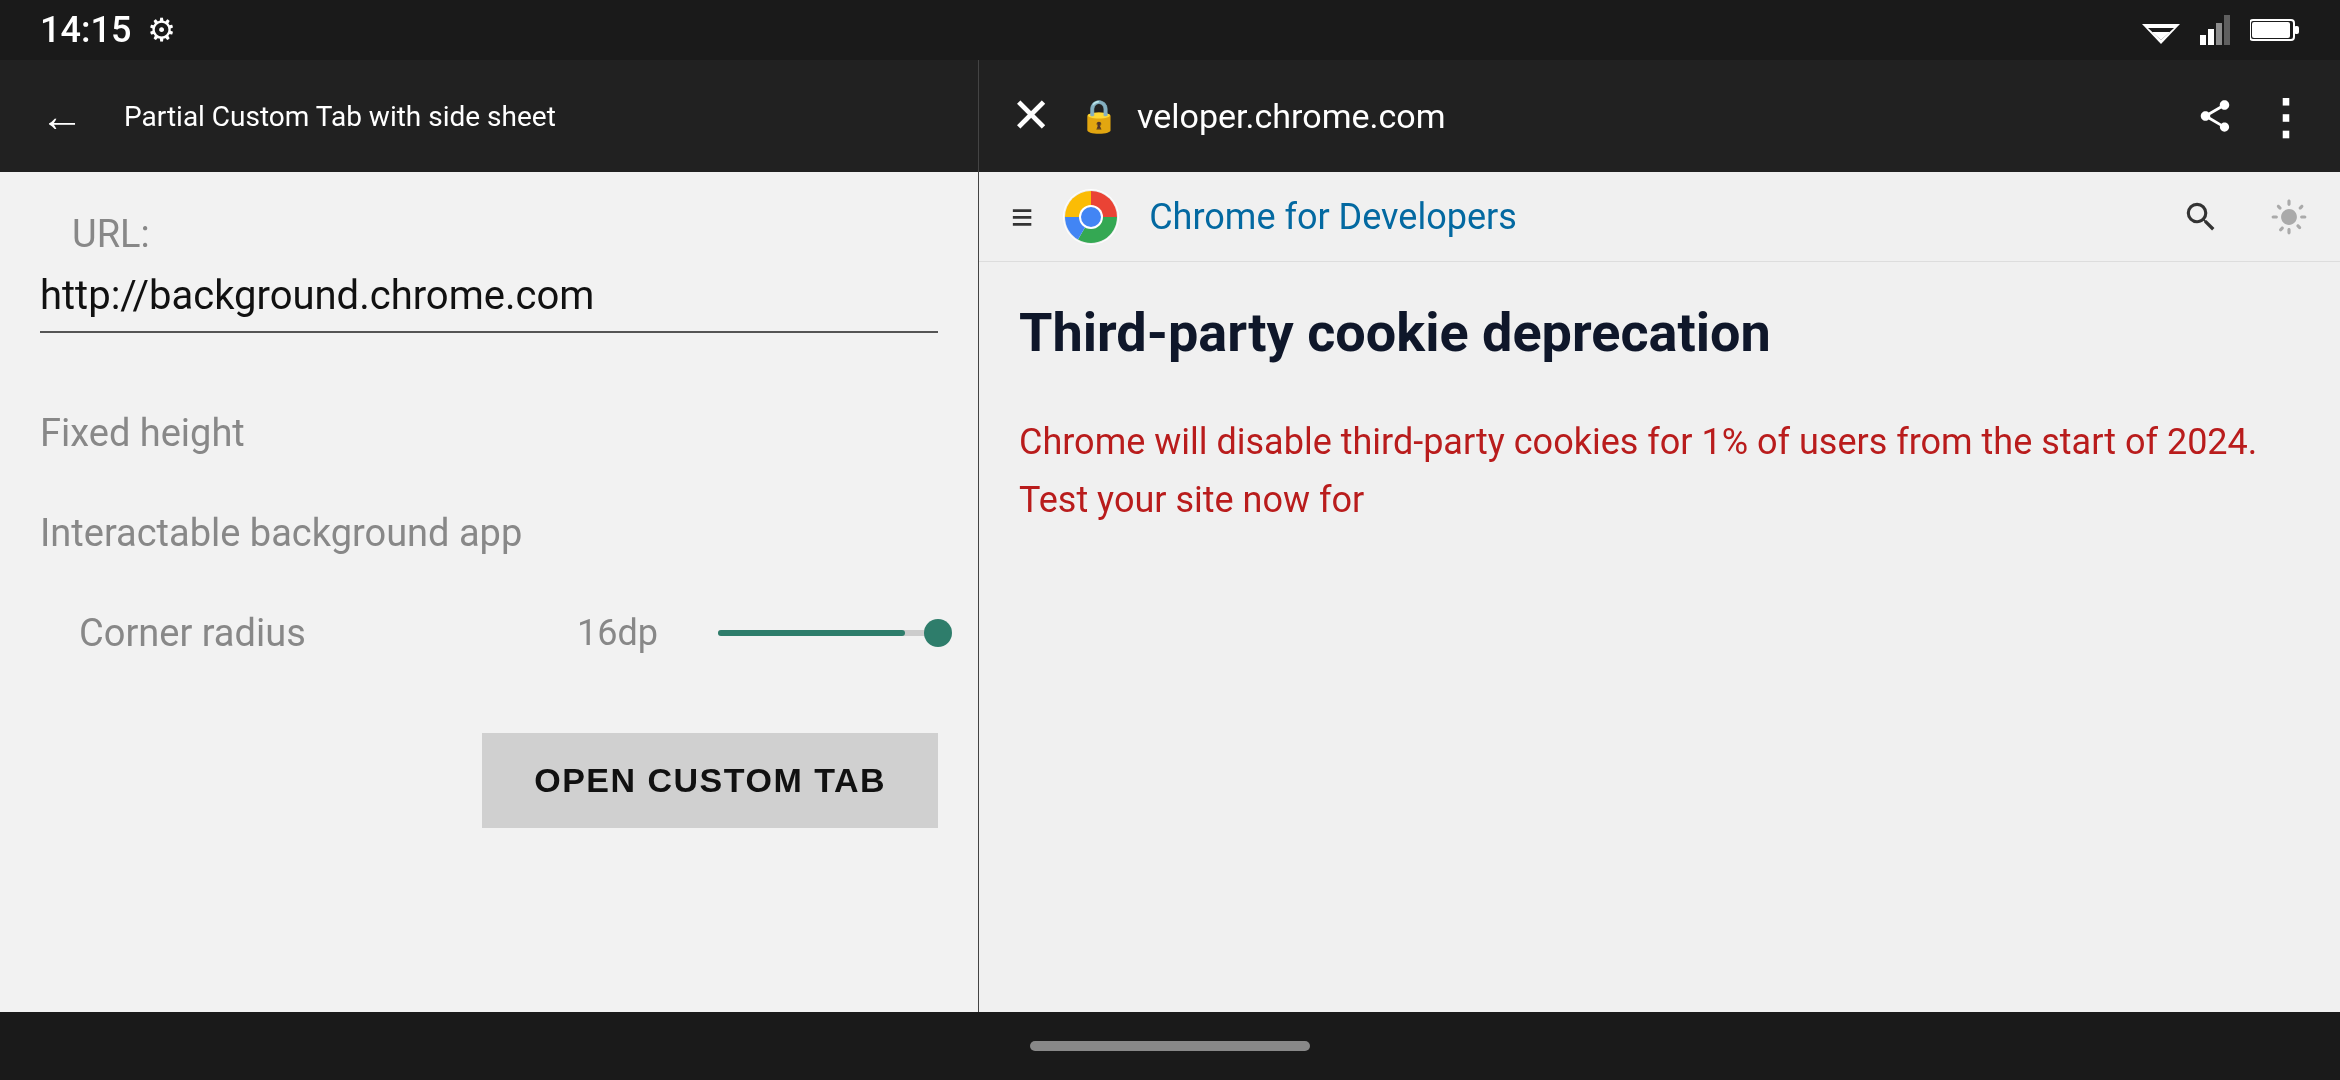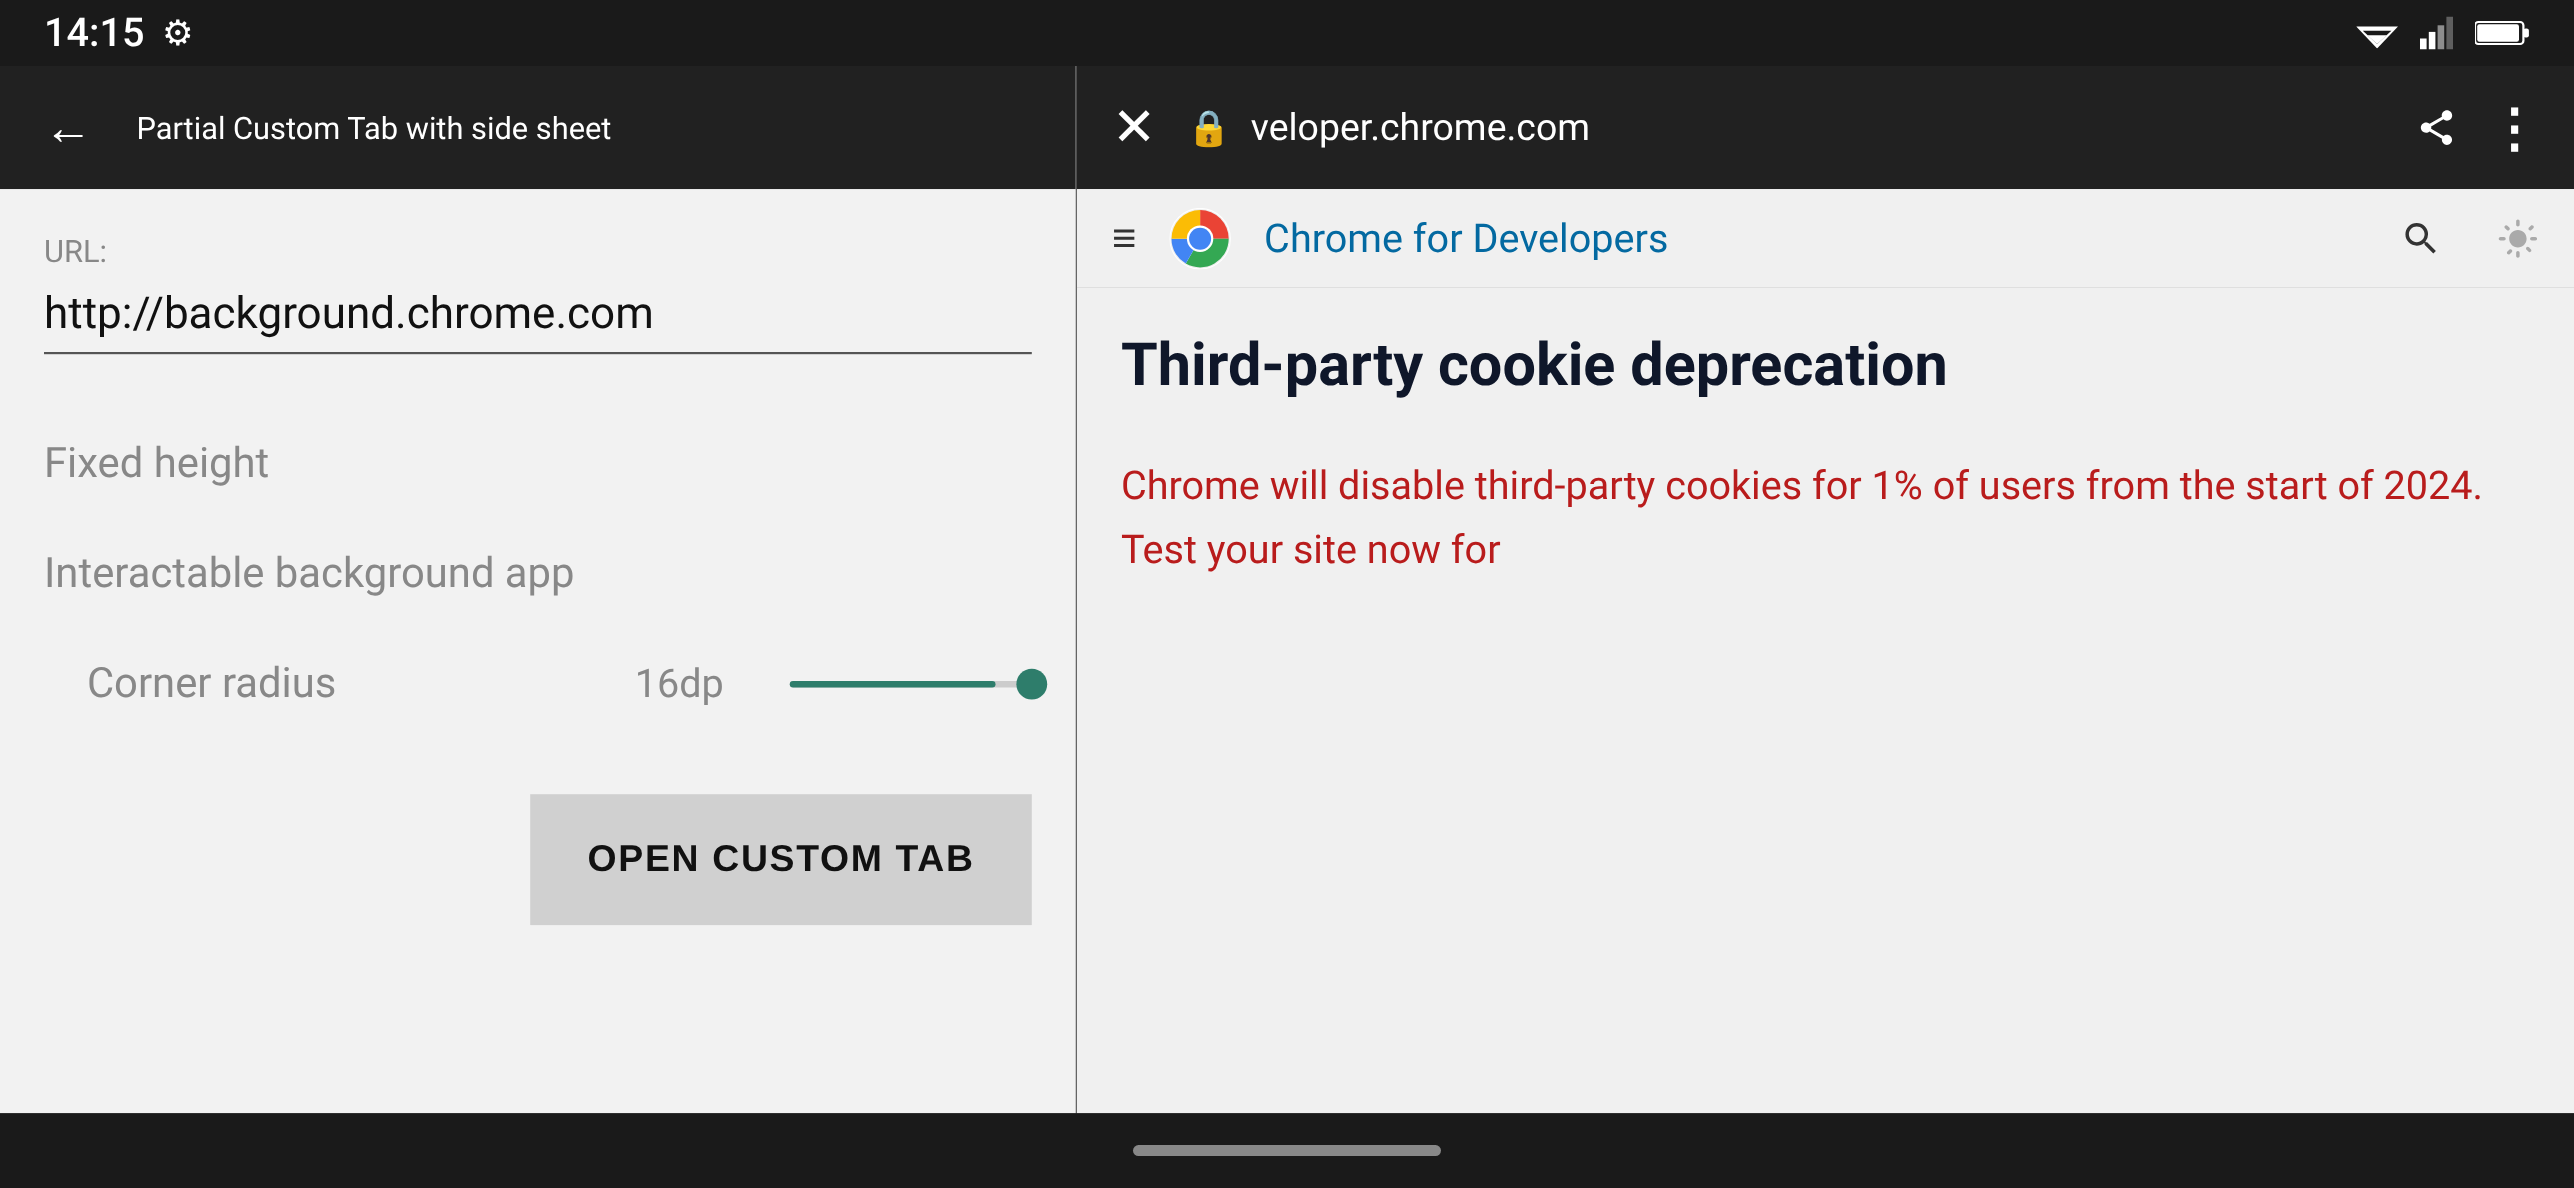--- a/index.html
+++ b/index.html
@@ -93,23 +93,24 @@
       flex: 1;
       padding: 40px 40px;
       background: #f2f2f2;
     }
 
     .url-section {
       margin-bottom: 50px;
     }
 
     .url-label {
-      font-size: 28px;
+      font-size: 38px;
       color: #888;
       margin-bottom: 16px;
+      margin-left: 32px;
     }
 
     .url-input-container {
       border-bottom: 2px solid #555;
       padding-bottom: 12px;
     }
 
     .url-value {
       font-size: 40px;
       color: #111;
@@ -177,21 +178,21 @@
       display: flex;
       justify-content: flex-end;
     }
 
     .open-tab-button {
       background: #d0d0d0;
       color: #111;
       font-size: 34px;
       font-weight: 600;
       letter-spacing: 1.5px;
-      padding: 40px 52px;
+      padding: 28px 52px;
       border: none;
       cursor: pointer;
     }
 
     
     .bottom-bar {
       height: 68px;
       background: #1a1a1a;
       display: flex;
       align-items: center;

